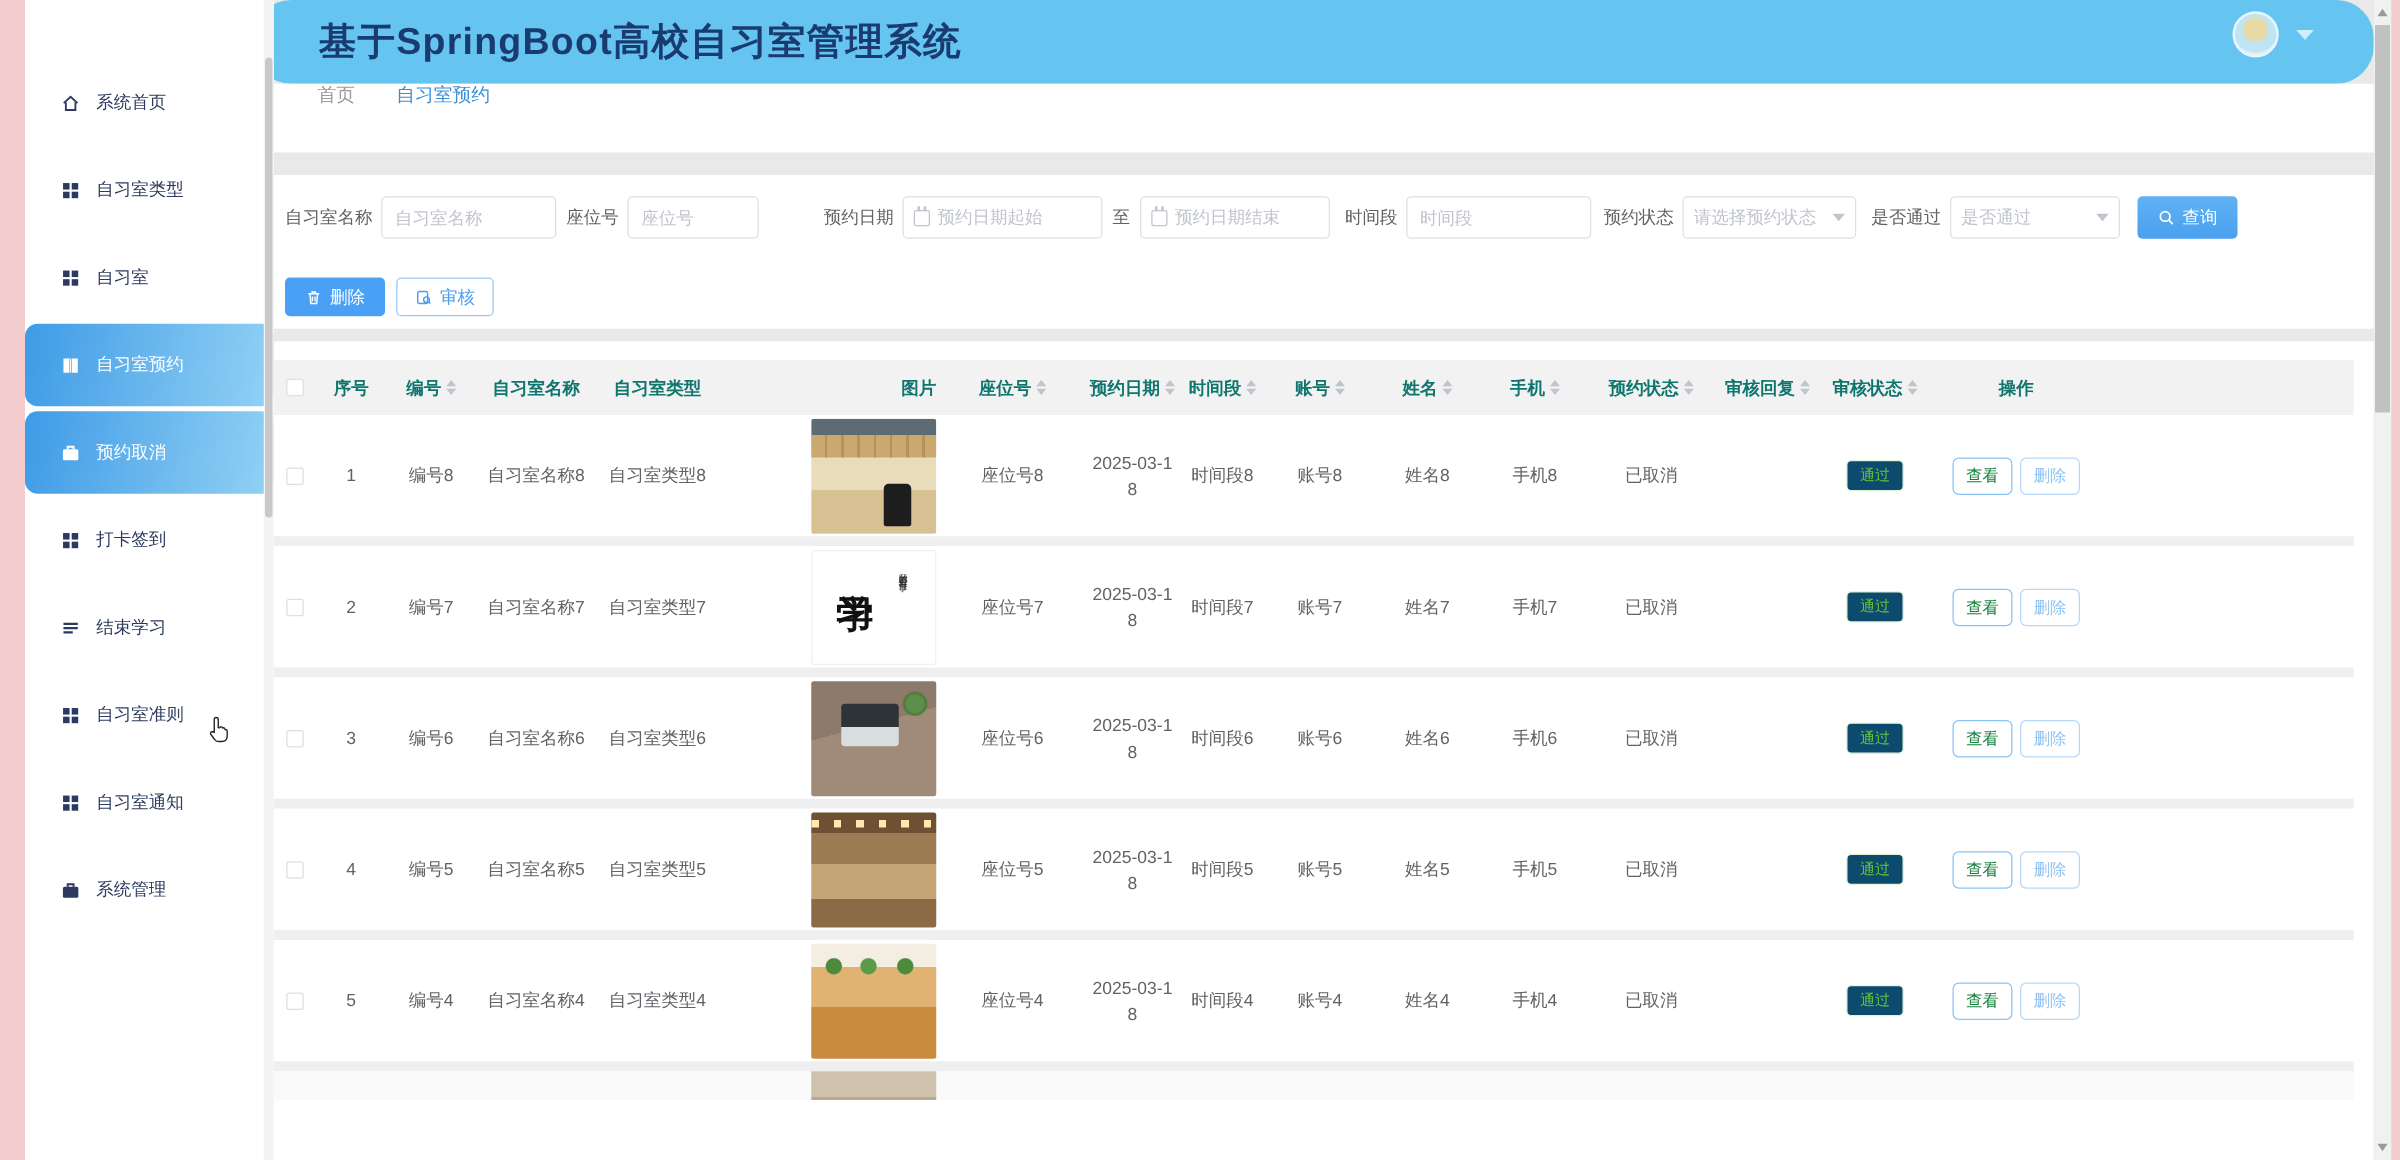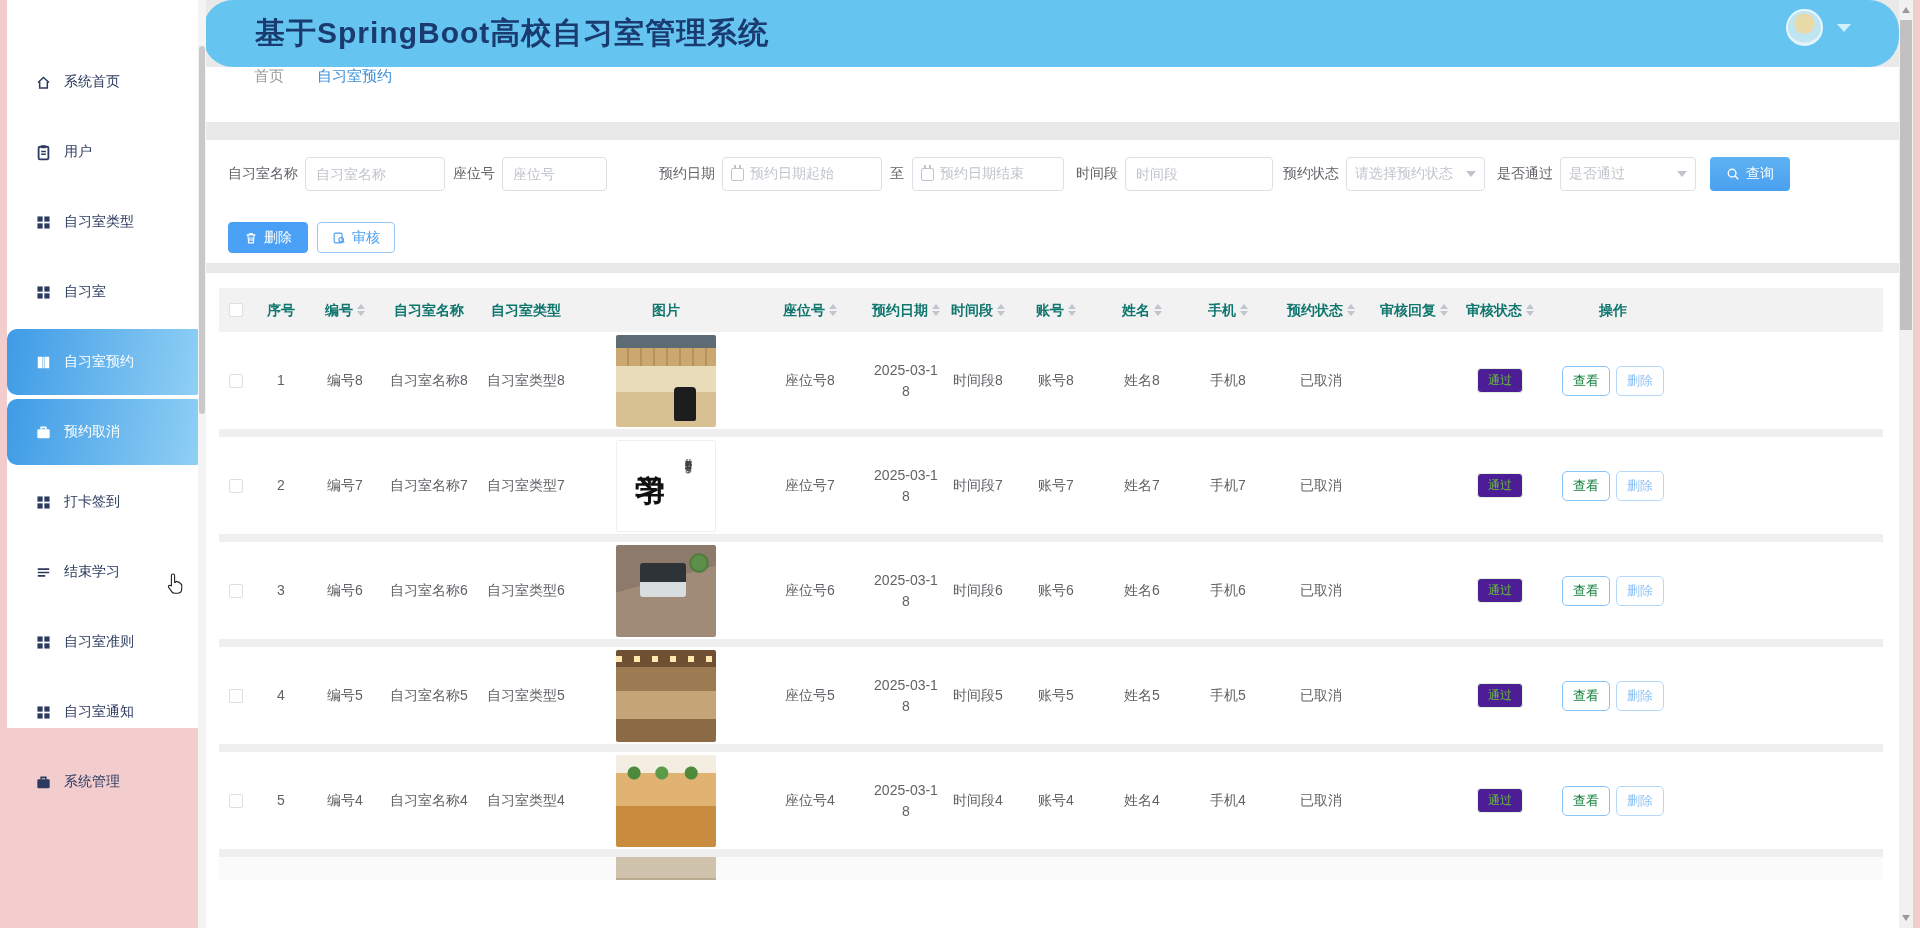--- a/index.html
+++ b/index.html
@@ -1,20 +1,20 @@
 <!DOCTYPE html>
 <html><head>
 <meta charset="utf-8">
 <style>
   * { margin:0; padding:0; box-sizing:border-box; }
   html,body { width:1920px; height:928px; overflow:hidden; }
   body { font-family:"Liberation Sans","DejaVu Sans",sans-serif; background:#f3cdcd; position:relative; color:#606266; }
 
   
-  .sidebar { position:absolute; left:7px; top:0; width:199px; height:728px; background:#fff; z-index:5; }
+  .sidebar { position:absolute; left:20px; top:0; width:199px; height:928px; background:#fff; z-index:5; }
   .side-items { padding-top:60px; }
   .side-item { height:44px; margin:0 0 26px 0; display:flex; align-items:center; padding-left:28px; color:#2b3a5e; font-size:14px; cursor:pointer; }
   .side-item .s-icon { width:17px; height:17px; margin-right:12px; flex:0 0 17px; display:inline-flex; }
   .side-item .s-icon svg { width:100%; height:100%; }
   .side-item.active { height:66px; margin-top:-11px; margin-bottom:15px; border-radius:10px; background:linear-gradient(100deg,#3e9be6 0%,#6db9ee 55%,#92d2f5 100%); color:#fff; }
   .side-scroll { position:absolute; right:0; top:0; width:8px; height:928px; background:#f4f4f4; }
   .side-scroll .thumb { position:absolute; left:1px; top:46px; width:6px; height:368px; background:#c9c9c9; border-radius:3px; }
 
   
   .main { position:absolute; left:203px; top:0; width:1696px; height:928px; background:#e9e9e9; }
@@ -44,21 +44,21 @@
   .action-row { position:absolute; left:25px; top:82px; display:flex; }
   .btn-del { height:31px; padding:0 15px; background:#4aa0f5; color:#fff; border:1px solid #4aa0f5; border-radius:4px; font-size:14px; display:inline-flex; align-items:center; margin-right:9px; cursor:pointer; font-family:inherit; }
   .btn-review { height:31px; padding:0 14px; background:#fff; color:#4a9ef0; border:1px solid #97c8f5; border-radius:4px; font-size:14px; display:inline-flex; align-items:center; cursor:pointer; font-family:inherit; }
   .btn-del svg,.btn-review svg { width:14px; height:14px; margin-right:6px; }
 
   .table-panel { position:absolute; left:0; top:273px; width:100%; height:655px; background:#fff; padding:15px 16px 0 16px; overflow:hidden; }
   .thead { display:flex; align-items:center; height:44px; background:#f2f2f2; font-size:14px; font-weight:bold; color:#0f766e; }
   .trow { display:flex; align-items:center; height:105px; background:#fff; border-bottom:8px solid #efefef; font-size:14px; }
   .cell { display:flex; align-items:center; justify-content:center; text-align:center; padding:0 2px; word-break:break-all; line-height:1.45; }
   .c-check{width:34px}.c-xh{width:56px}.c-bh{width:72px}.c-mc{width:96px}.c-lx{width:98px}
-  .c-tp{width:176px; justify-content:center; padding-left:8px}.c-zwh{width:118px}.c-yyrq{width:74px}
+  .c-tp{width:176px; justify-content:flex-end; padding-left:8px}.c-zwh{width:118px}.c-yyrq{width:74px}
   .c-sjd{width:70px}.c-zh{width:86px}.c-xm{width:86px}.c-sj{width:86px}.c-yyzt{width:100px}
   .c-shhf{width:86px}.c-shzt{width:86px}.c-cz{width:140px}
   .checkbox { width:14px; height:14px; border:1px solid #dcdfe6; border-radius:2px; background:#fff; display:inline-block; cursor:pointer; }
   .sort-caret { display:inline-flex; flex-direction:column; margin-left:4px; cursor:pointer; }
   .sort-caret i { width:0; height:0; border-left:4px solid transparent; border-right:4px solid transparent; display:block; }
   .sort-caret .up { border-bottom:5px solid #c0c4cc; margin-bottom:2px; }
   .sort-caret .dn { border-top:5px solid #c0c4cc; }
   .room-img { width:100px; height:92px; border-radius:2px; overflow:hidden; position:relative; }
   .img-r1 { background:linear-gradient(180deg,#5d6b74 0 14%,#c9b183 14% 30%,#e9dcbb 30% 62%,#d7c193 62% 100%),#e9dcbb; }
   .img-r1:after { content:""; position:absolute; left:58px; top:52px; width:22px; height:34px; background:#1d1d1d; border-radius:4px 4px 2px 2px; }
@@ -67,21 +67,21 @@
   .study-logo { position:absolute; left:18px; top:10px; writing-mode:vertical-rl; font-size:30px; font-weight:bold; color:#111; letter-spacing:4px; line-height:1; }
   .study-cap { position:absolute; right:22px; top:12px; writing-mode:vertical-rl; font-size:7px; color:#333; letter-spacing:1px; }
   .img-r3 { background:linear-gradient(165deg,#8d7a6b 0 40%,#a08b79 40% 100%); }
   .img-r3:before { content:""; position:absolute; left:24px; top:18px; width:46px; height:34px; background:linear-gradient(180deg,#2e3338 0 55%,#d8dde0 55%); border-radius:3px; }
   .img-r3:after { content:""; position:absolute; right:6px; top:8px; width:22px; height:20px; background:radial-gradient(circle,#5d8f4a 0 45%,#4a7a3a 60%,transparent 70%); }
   .img-r4 { background:linear-gradient(180deg,#6f5033 0 18%,#9c7a52 18% 45%,#c4a577 45% 75%,#8a6b45 75%); }
   .img-r4:before { content:""; position:absolute; left:0; top:6px; width:100%; height:6px; background:repeating-linear-gradient(90deg,#ffe9b0 0 6px,transparent 6px 18px); }
   .img-r5 { background:linear-gradient(180deg,#f3ede2 0 20%,#e0b373 20% 55%,#c98c3f 55%); }
   .img-r5:before { content:""; position:absolute; left:8px; top:10px; width:84px; height:16px; background:radial-gradient(circle at 12% 50%,#4d8a3c 0 6px,transparent 7px),radial-gradient(circle at 45% 50%,#5b9b47 0 6px,transparent 7px),radial-gradient(circle at 80% 50%,#4d8a3c 0 6px,transparent 7px); }
   .img-r6 { background:linear-gradient(180deg,#cfc3ae 0 60%,#b9aa90 60%); }
-  .tag-pass { display:inline-block; padding:3px 10px; font-size:12px; color:#67c23a; background:#4c1d95; border:1px solid #e1f3d8; border-radius:4px; }
+  .tag-pass { display:inline-block; padding:3px 10px; font-size:12px; color:#67c23a; background:#0c4a6e; border:1px solid #e1f3d8; border-radius:4px; }
   .mini-btn { height:30px; padding:0 10px; background:#fff; border-radius:5px; font-size:13px; cursor:pointer; font-family:inherit; }
   .btn-view { color:#15803d; border:1px solid #88c3f8; margin-right:6px; }
   .btn-rowdel { color:#8fc2f4; border:1px solid #b5d8fa; }
   .partial-row { display:flex; height:23px; background:#fafafa; overflow:hidden; }
   .partial-row .room-img { height:60px; margin-top:7px; }
 
   
   .v-scroll { position:absolute; right:7px; top:0; width:14px; height:928px; background:#f1f1f1; z-index:10; }
   .v-scroll .arr-up { position:absolute; left:3px; top:7px; width:0; height:0; border-left:4px solid transparent; border-right:4px solid transparent; border-bottom:6px solid #9a9a9a; }
   .v-scroll .arr-dn { position:absolute; left:3px; bottom:7px; width:0; height:0; border-left:4px solid transparent; border-right:4px solid transparent; border-top:6px solid #9a9a9a; }
@@ -95,30 +95,20 @@
 <aside class="sidebar">
   <div class="side-items" id="side-items">
       <div class="side-item">
         <span class="s-icon">
           <svg viewBox="0 0 16 16">
             <path d="M2.8 8 L8 3.2 L13.2 8" fill="none" stroke="currentColor" stroke-width="1.4"></path>
             <path d="M4.4 7.4 V13.2 H11.6 V7.4" fill="none" stroke="currentColor" stroke-width="1.4"></path>
           </svg>
         </span>
         <span>系统首页</span>
-      </div>
-      <div class="side-item">
-        <span class="s-icon">
-          <svg viewBox="0 0 16 16">
-            <rect x="3.4" y="2.6" width="9.2" height="11.8" rx="1.2" fill="none" stroke="currentColor" stroke-width="1.7"></rect>
-            <rect x="5.7" y="1.1" width="4.6" height="2.8" rx="0.7" fill="currentColor"></rect>
-            <path d="M5.8 7 h4.4 M5.8 9.6 h4.4" stroke="currentColor" stroke-width="1.4"></path>
-          </svg>
-        </span>
-        <span>用户</span>
       </div>
       <div class="side-item">
         <span class="s-icon">
           <svg viewBox="0 0 16 16">
             <rect x="2.3" y="2.3" width="4.9" height="4.9" fill="currentColor"></rect>
             <rect x="8.8" y="2.3" width="4.9" height="4.9" fill="currentColor"></rect>
             <rect x="2.3" y="8.8" width="4.9" height="4.9" fill="currentColor"></rect>
             <rect x="8.8" y="8.8" width="4.9" height="4.9" fill="currentColor"></rect>
           </svg>
         </span>

